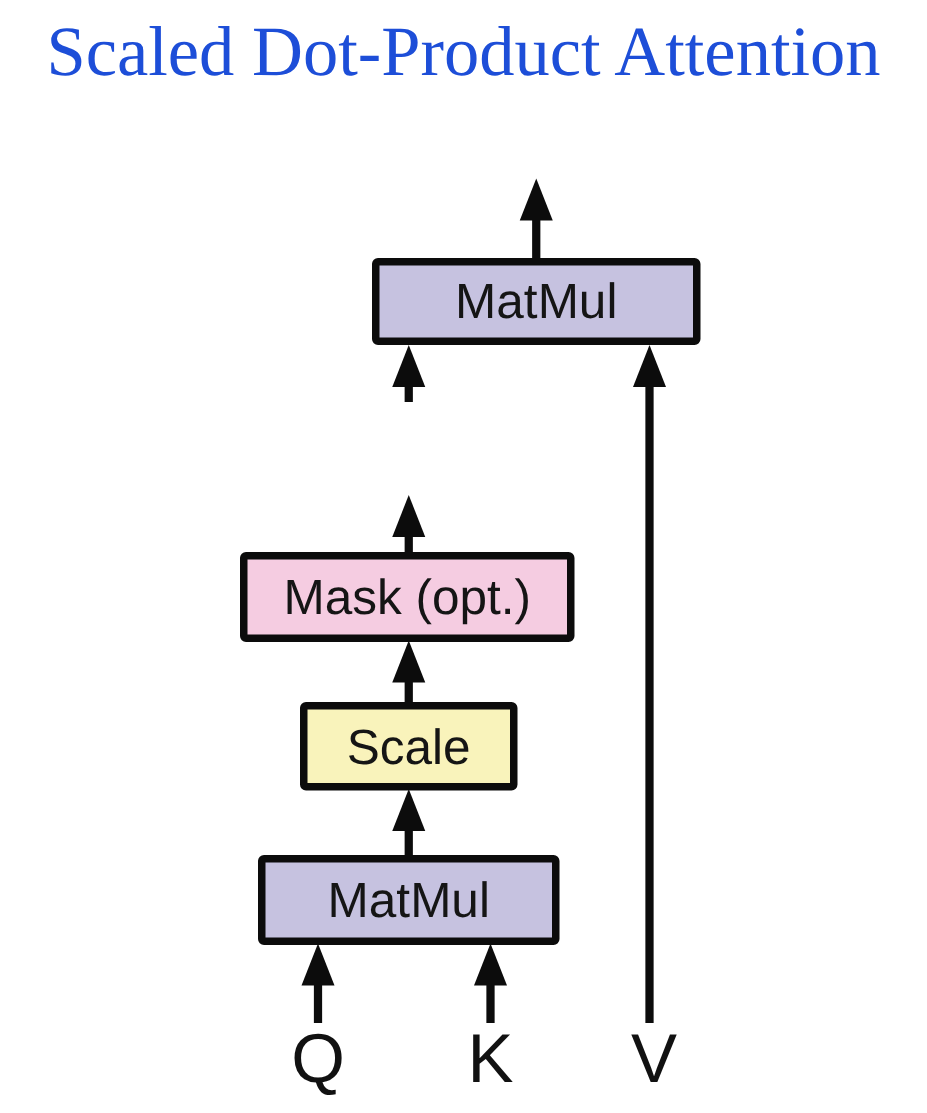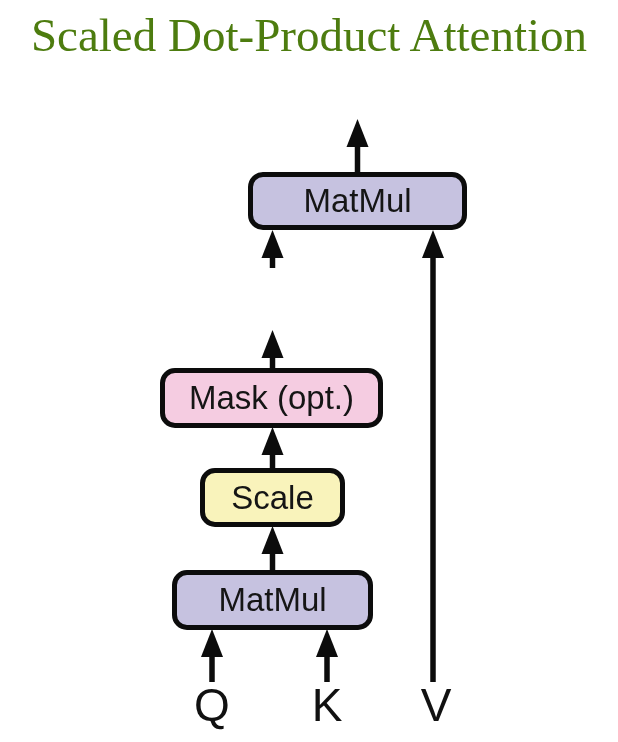--- a/index.html
+++ b/index.html
@@ -17,29 +17,29 @@
   }
   .title {
     position: absolute;
     top: 8px;
     left: 0;
     width: 618px;
     text-align: center;
     font-family: "Liberation Serif", "DejaVu Serif", serif;
     font-size: 47px;
     font-weight: 400;
-    color: #4d7c0f;
+    color: #1d4ed8;
     letter-spacing: 0px;
     white-space: nowrap;
   }
   .box {
     position: absolute;
     box-sizing: border-box;
     border: 5px solid #0c0c0c;
-    border-radius: 15px;
+    border-radius: 4px;
     display: flex;
     align-items: center;
     justify-content: center;
     font-family: "Liberation Sans", sans-serif;
     font-size: 33px;
     color: #151515;
     white-space: nowrap;
   }
   .box-matmul-top    { left: 248px; top: 172px; width: 219px; height: 58px; }
   .box-softmax       { left: 168px; top: 268px; width: 209px; height: 64px; }

